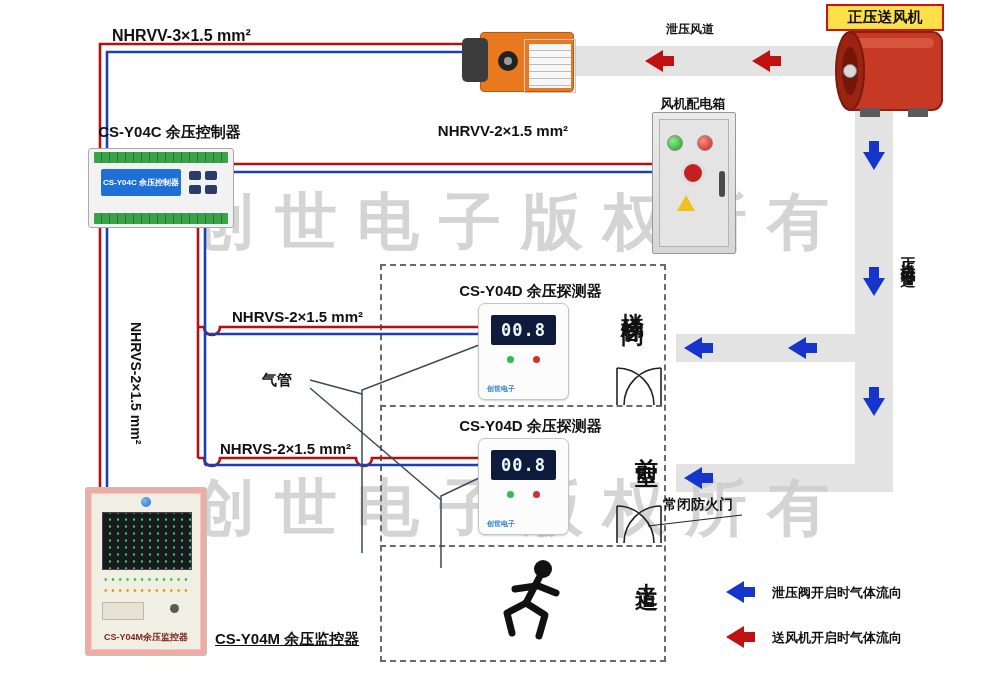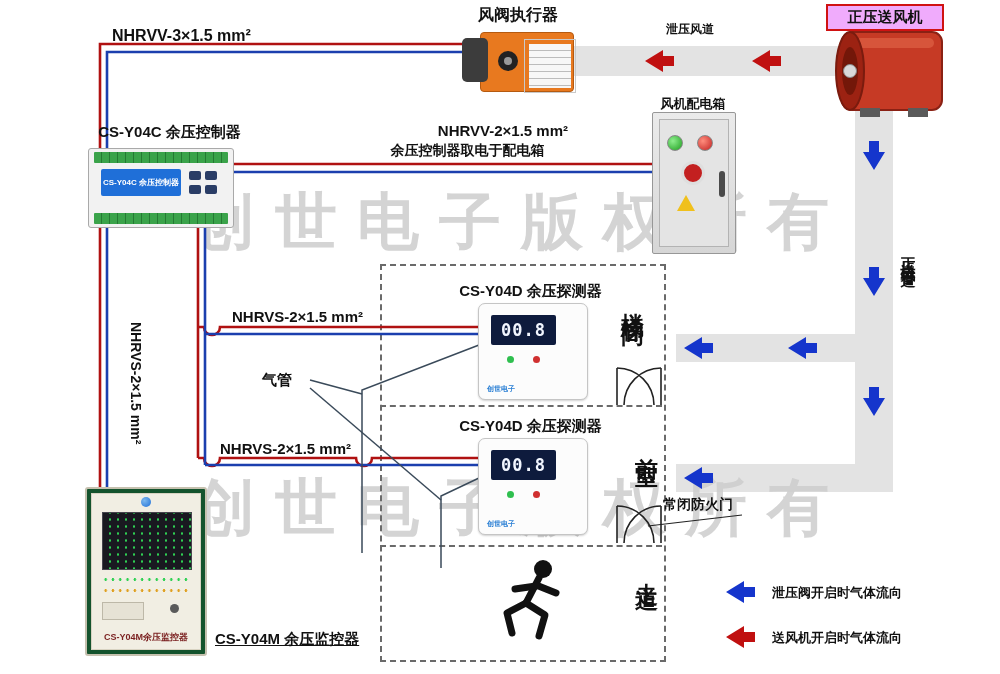--- a/index.html
+++ b/index.html
@@ -44,46 +44,46 @@
   .db-light{position:absolute;width:14px;height:14px;border-radius:50%;border:1px solid #888;}
   .db-light.green{background:radial-gradient(circle at 35% 35%,#8dee8d,#1f9e1f);}
   .db-light.red{background:radial-gradient(circle at 35% 35%,#ff8d7d,#c22222);}
   .db-button{position:absolute;width:18px;height:18px;border-radius:50%;background:#c32020;border:3px solid #dedede;}
   .db-warn{position:absolute;left:24px;top:82px;width:0;height:0;border-left:9px solid transparent;
            border-right:9px solid transparent;border-bottom:16px solid #f0c01c;}
   .db-handle{position:absolute;left:66px;top:58px;width:6px;height:26px;background:#4a4a4a;border-radius:3px;}
 
   
   .detector{width:89px;height:95px;background:#fcfcfc;border:1px solid #c5c5c5;border-radius:7px;
-            box-shadow:0 1px 2px rgba(0,0,0,.18);padding-left:19px;}
+            box-shadow:0 1px 2px rgba(0,0,0,.18);}
   .det-lcd{position:absolute;left:12px;top:11px;width:65px;height:30px;background:#0e1b3d;border-radius:2px;
            display:flex;align-items:center;justify-content:center;}
   .det-value{font-family:"DejaVu Sans Mono",monospace;font-weight:bold;font-size:17px;color:#f2f6ff;letter-spacing:1px;}
   .det-led{position:absolute;top:52px;width:7px;height:7px;border-radius:50%;}
   .det-led.green{background:#2fbf4f;}
   .det-led.red{background:#d03030;}
   .det-brand{position:absolute;left:8px;bottom:5px;font-size:7px;color:#2a7fd4;font-weight:bold;}
 
   
-  .monitor{width:118px;height:165px;background:#14532d;border:2px solid #c6c1af;border-radius:3px;}
+  .monitor{width:118px;height:165px;background:#fca5a5;border:2px solid #c6c1af;border-radius:3px;}
   .mon-frame{position:absolute;left:4px;top:4px;right:4px;bottom:4px;background:#f1eee3;border:1px solid #d8d3c2;}
   .mon-logo{position:absolute;left:50%;top:3px;margin-left:-5px;width:10px;height:10px;border-radius:50%;
             background:radial-gradient(circle at 35% 35%,#7db9ee,#1f6fd8);}
   .mon-screen{position:absolute;left:10px;top:18px;width:88px;height:56px;background:#191920;border:1px solid #44444c;
               background-image:radial-gradient(circle,#2fd153 1px,transparent 1.3px);background-size:8px 7px;
               background-position:3px 3px;}
   .mon-leds{position:absolute;left:10px;width:88px;height:7px;
             background-image:radial-gradient(circle,#2fd153 1.2px,transparent 1.5px);background-size:7.3px 7px;}
   .mon-leds.amber{background-image:radial-gradient(circle,#e0a020 1.2px,transparent 1.5px);}
   .mon-slot{position:absolute;left:10px;top:108px;width:40px;height:16px;background:#e6e2d5;border:1px solid #bdb8a8;}
   .mon-key{position:absolute;left:78px;top:110px;width:9px;height:9px;border-radius:50%;background:#5a5a5a;}
   .mon-text{position:absolute;left:0;bottom:5px;width:100%;text-align:center;font-size:9px;font-weight:bold;color:#7a1f1f;}
 
   .fan-label-box{position:absolute;left:826px;top:4px;width:114px;height:23px;border:2px solid #d01212;z-index:6;
-                 display:flex;align-items:center;justify-content:center;font-size:15px;font-weight:bold;background:#f0abfc;}
+                 display:flex;align-items:center;justify-content:center;font-size:15px;font-weight:bold;background:#fde047;}
 </style>
 </head>
 <body>
 
 <div class="stage">
 
   <div class="duct" style="left:568px;top:46px;width:282px;height:30px;"></div>
   <div class="duct" style="left:855px;top:108px;width:38px;height:384px;"></div>
   <div class="duct" style="left:676px;top:334px;width:217px;height:28px;"></div>
   <div class="duct" style="left:676px;top:464px;width:217px;height:28px;"></div>
@@ -224,27 +224,25 @@
       <div class="mon-screen"></div>
       <div class="mon-leds" style="top:82px;"></div>
       <div class="mon-leds amber" style="top:93px;"></div>
       <div class="mon-slot"></div>
       <div class="mon-key"></div>
       <div class="mon-text">CS-Y04M余压监控器</div>
     </div>
   </div>
 
   <div class="lbl" style="left:112px;top:27px;font-size:16px;">NHRVV-3×1.5 mm²</div>
-  <div class="lbl" style="left:452px;top:5px;width:132px;text-align:center;font-size:16px;">风阀执行器</div>
   <div class="lbl" style="left:666px;top:21px;font-size:12px;">泄压风道</div>
   <div class="fan-label-box">正压送风机</div>
   <div class="lbl" style="left:648px;top:95px;width:90px;text-align:center;font-size:13px;">风机配电箱</div>
   <div class="lbl" style="left:72px;top:123px;width:195px;text-align:center;font-size:15px;">CS-Y04C 余压控制器</div>
   <div class="lbl" style="left:368px;top:122px;width:200px;text-align:right;font-size:15px;">NHRVV-2×1.5 mm²</div>
-  <div class="lbl" style="left:360px;top:142px;width:215px;text-align:center;font-size:14px;">余压控制器取电于配电箱</div>
   <div class="lbl vlbl" style="left:898px;top:246px;font-size:15px;letter-spacing:3px;">正压送风管道</div>
   <div class="lbl" style="left:443px;top:282px;width:175px;text-align:center;font-size:15px;">CS-Y04D 余压探测器</div>
   <div class="lbl" style="left:443px;top:417px;width:175px;text-align:center;font-size:15px;">CS-Y04D 余压探测器</div>
   <div class="lbl" style="left:232px;top:308px;font-size:15px;">NHRVS-2×1.5 mm²</div>
   <div class="lbl" style="left:220px;top:440px;font-size:15px;">NHRVS-2×1.5 mm²</div>
   <div class="lbl rot90" style="left:144px;top:322px;font-size:14px;">NHRVS-2×1.5 mm²</div>
   <div class="lbl" style="left:262px;top:371px;font-size:15px;">气管</div>
   <div class="lbl" style="left:663px;top:496px;font-size:14px;">常闭防火门</div>
   <div class="lbl" style="left:215px;top:630px;font-size:15px;text-decoration:underline;">CS-Y04M 余压监控器</div>
 

